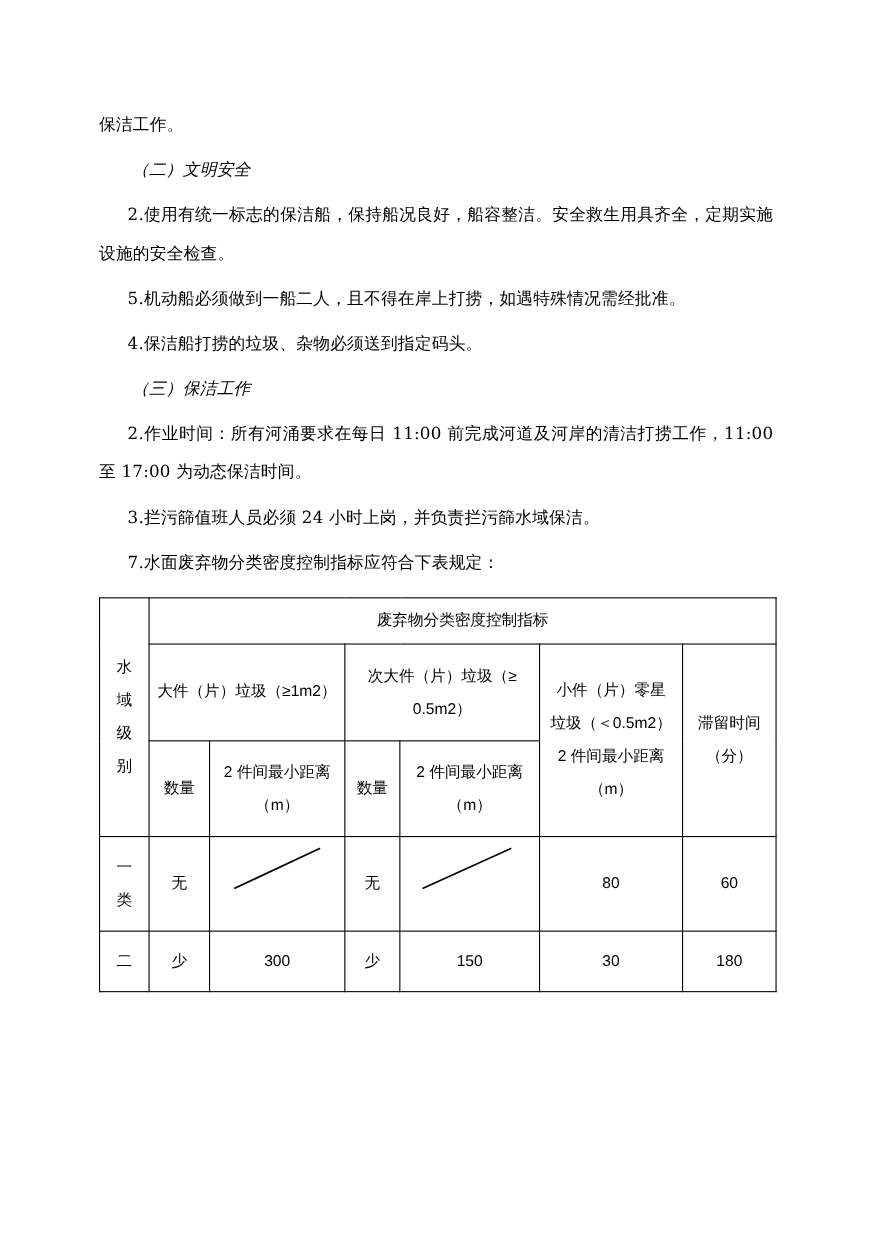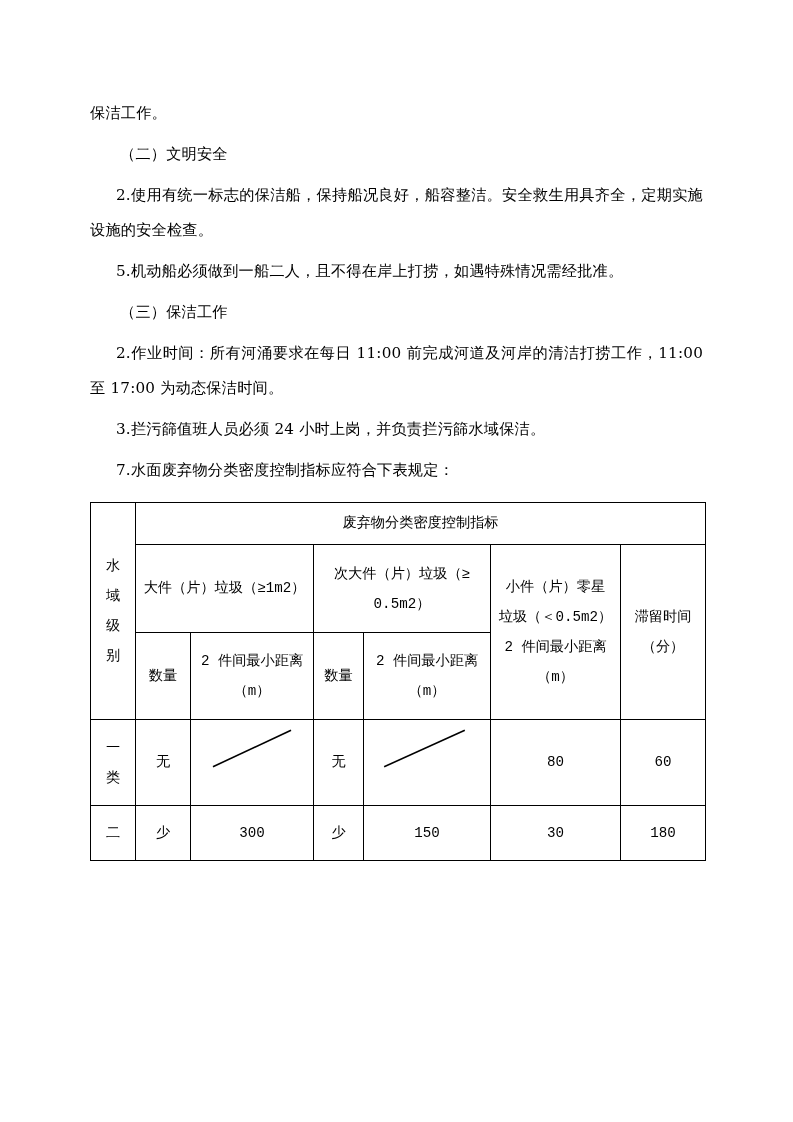--- a/index.html
+++ b/index.html
@@ -30,20 +30,21 @@
     font-size: 15.2px;
     line-height: 35px;
     margin: 0 0 6px 0;
     text-align: justify;
     text-justify: inter-ideograph;
     letter-spacing: 0.2px;
     white-space: pre-wrap;
   }
   .para.indent {
     text-indent: 30px;
+    font-style: italic;
   }
   .para.indent-sm {
     text-indent: 26px;
   }
 
   
   .tbl-wrap {
     margin-top: 14px;
   }
   table.spec {
@@ -52,21 +53,21 @@
     table-layout: fixed;
     font-size: 14.2px;
     color: #000;
   }
   table.spec td {
     border: 1px solid #000000;
     text-align: center;
     vertical-align: middle;
     padding: 2px 3px;
     line-height: 29px;
-    font-family: Liberation Mono, monospace;
+    font-family: Liberation Sans, sans-serif;
   }
   .c-vert {
     width: 45px;
   }
   .vstack {
     display: block;
     line-height: 30px;
   }
   .vstack span {
     display: block;
@@ -125,20 +126,21 @@
 
     <p class="para">保洁工作。</p>
 
     <p class="para indent">（二）文明安全</p>
 
 
     <p class="para indent-sm">2.使用有统一标志的保洁船，保持船况良好，船容整洁。安全救生用具齐全，定期实施设施的安全检查。</p>
 
     <p class="para indent-sm">5.机动船必须做到一船二人，且不得在岸上打捞，如遇特殊情况需经批准。</p>
 
+    <p class="para indent-sm">4.保洁船打捞的垃圾、杂物必须送到指定码头。</p>
 
     <p class="para indent">（三）保洁工作</p>
 
 
     <p class="para indent-sm">2.作业时间：所有河涌要求在每日 11:00 前完成河道及河岸的清洁打捞工作，11:00 至 17:00 为动态保洁时间。</p>
 
     <p class="para indent-sm">3.拦污篩值班人员必须 24 小时上岗，并负责拦污篩水域保洁。</p>
 
 
     <p class="para indent-sm">7.水面废弃物分类密度控制指标应符合下表规定：</p>

